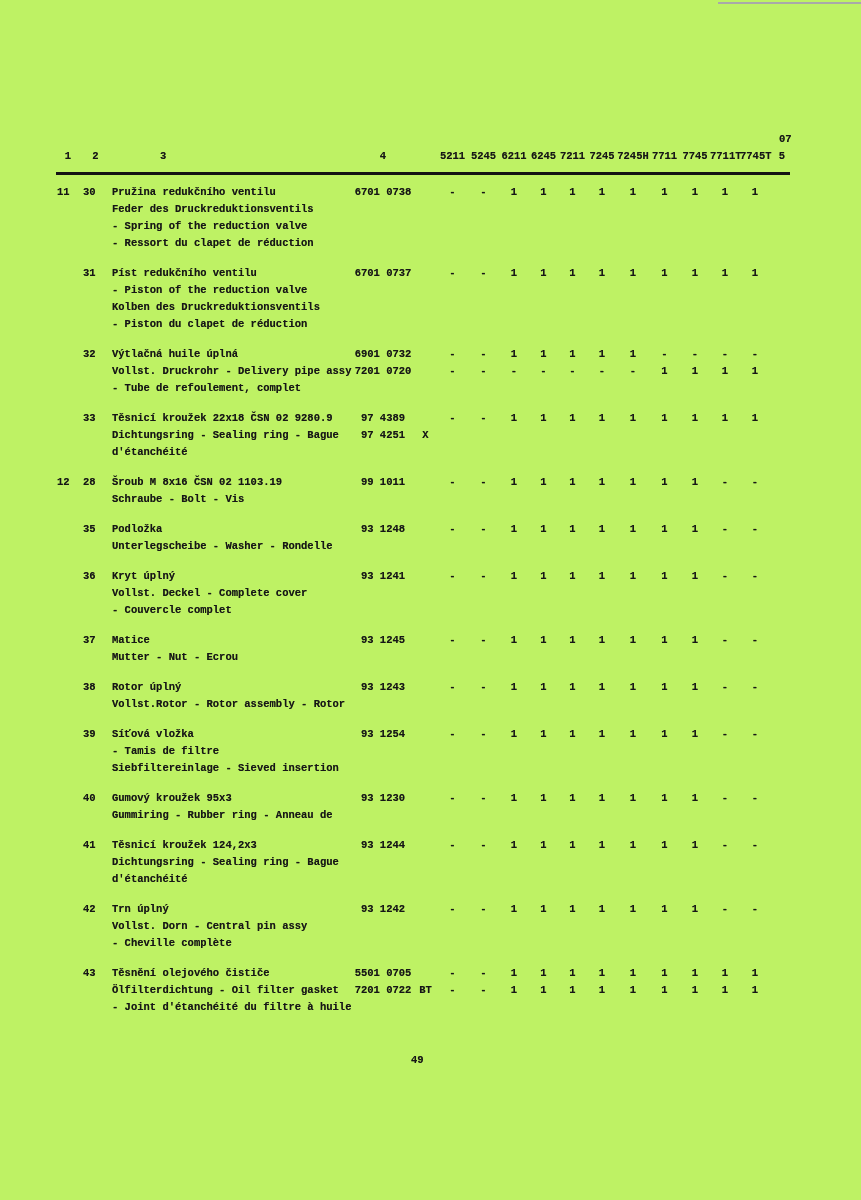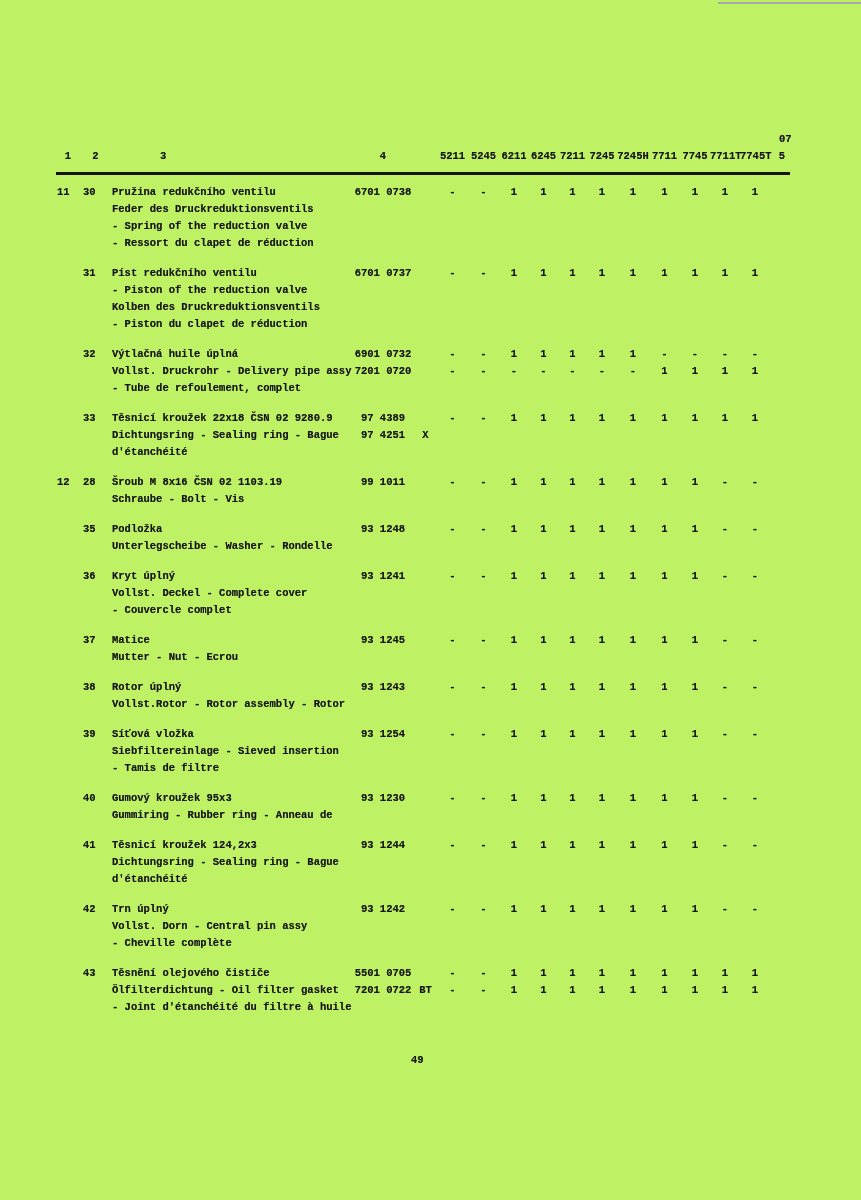--- a/index.html
+++ b/index.html
@@ -620,40 +620,40 @@
           <span class="c c-val">1</span>
           <span class="c c-val">1</span>
           <span class="c c-val">1</span>
           <span class="c c-val">-</span>
           <span class="c c-val">-</span>
           <span class="c c-trail"></span>
         </div>
         <div class="line">
           <span class="c c-ref1"></span>
           <span class="c c-ref2"></span>
+          <span class="c c-desc">- Tamis de filtre</span>
+          <span class="c c-part"></span>
+          <span class="c c-note"></span>
+          <span class="c c-val"></span>
+          <span class="c c-val"></span>
+          <span class="c c-val"></span>
+          <span class="c c-val"></span>
+          <span class="c c-val"></span>
+          <span class="c c-val"></span>
+          <span class="c c-val"></span>
+          <span class="c c-val"></span>
+          <span class="c c-val"></span>
+          <span class="c c-val"></span>
+          <span class="c c-val"></span>
+          <span class="c c-trail"></span>
+        </div>
+        <div class="line">
+          <span class="c c-ref1"></span>
+          <span class="c c-ref2"></span>
           <span class="c c-desc">Siebfiltereinlage - Sieved insertion</span>
-          <span class="c c-part"></span>
-          <span class="c c-note"></span>
-          <span class="c c-val"></span>
-          <span class="c c-val"></span>
-          <span class="c c-val"></span>
-          <span class="c c-val"></span>
-          <span class="c c-val"></span>
-          <span class="c c-val"></span>
-          <span class="c c-val"></span>
-          <span class="c c-val"></span>
-          <span class="c c-val"></span>
-          <span class="c c-val"></span>
-          <span class="c c-val"></span>
-          <span class="c c-trail"></span>
-        </div>
-        <div class="line">
-          <span class="c c-ref1"></span>
-          <span class="c c-ref2"></span>
-          <span class="c c-desc">- Tamis de filtre</span>
           <span class="c c-part"></span>
           <span class="c c-note"></span>
           <span class="c c-val"></span>
           <span class="c c-val"></span>
           <span class="c c-val"></span>
           <span class="c c-val"></span>
           <span class="c c-val"></span>
           <span class="c c-val"></span>
           <span class="c c-val"></span>
           <span class="c c-val"></span>

